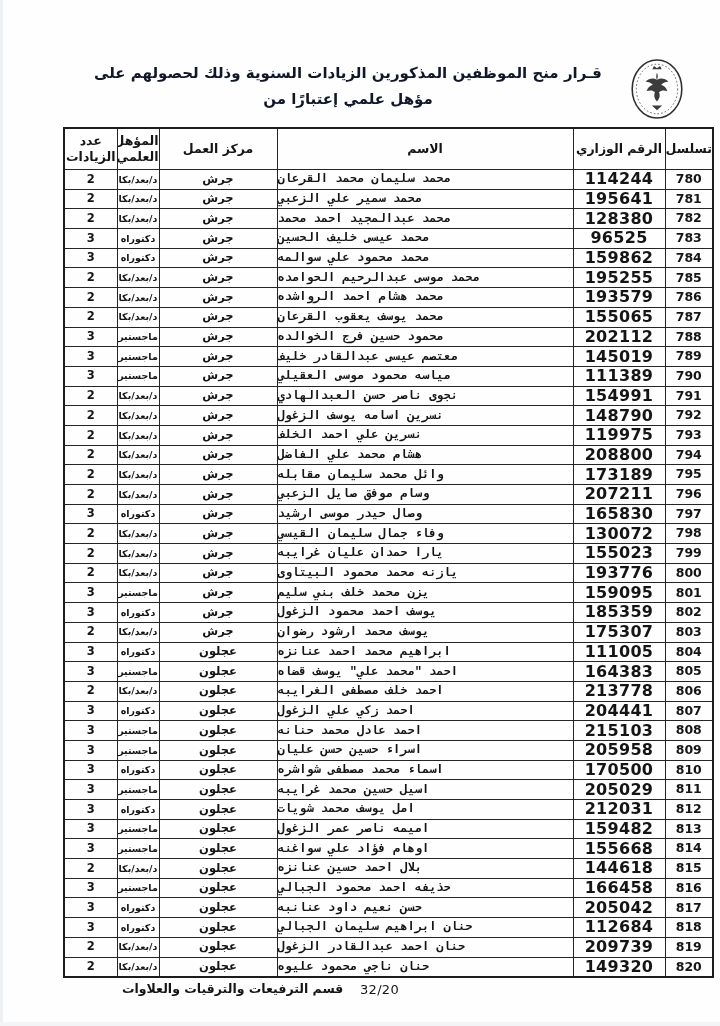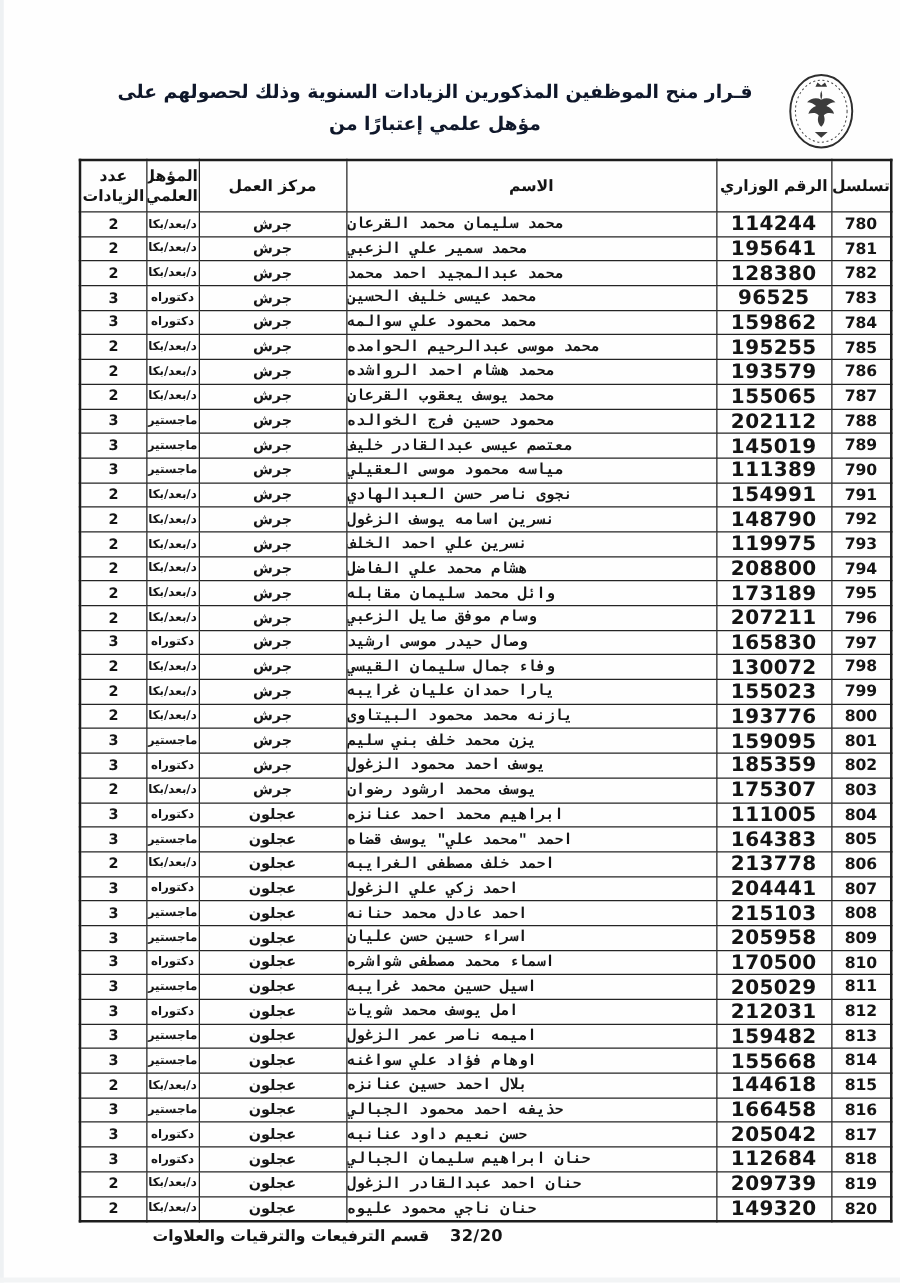--- a/index.html
+++ b/index.html
@@ -68,21 +68,21 @@
   .emp-table tbody td.c-qual { font-size: 9.5px; }
   .emp-table tbody td.c-serial { font-size: 12.5px; }
 
   .footer-dept {
     position: absolute; top: 981px; left: 78px;
     direction: rtl;
     font-size: 12.5px; font-weight: bold; margin-left: 44px;
   }
   .footer-page {
     position: absolute; top: 982px; left: 360px;
-    font-size: 13px; font-weight: bold;
+    font-size: 13px; font-weight: normal;
     letter-spacing: 0.3px;
   }
 </style>
 </head>
 <body>
 
 <div class="page">
   <div class="edge-left"></div>
   <div class="edge-bottom"></div>
 

